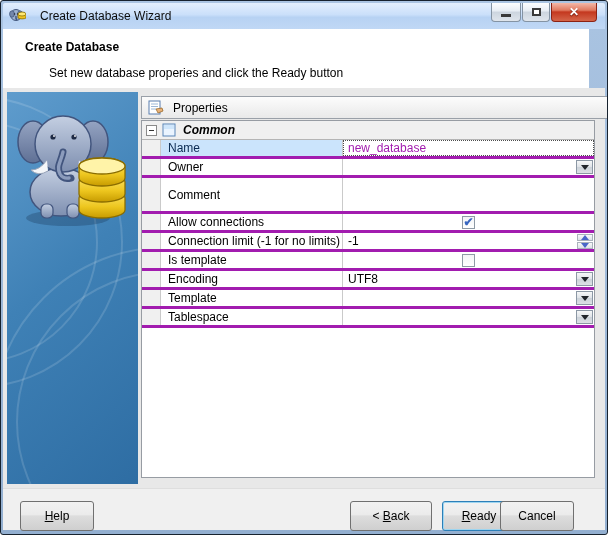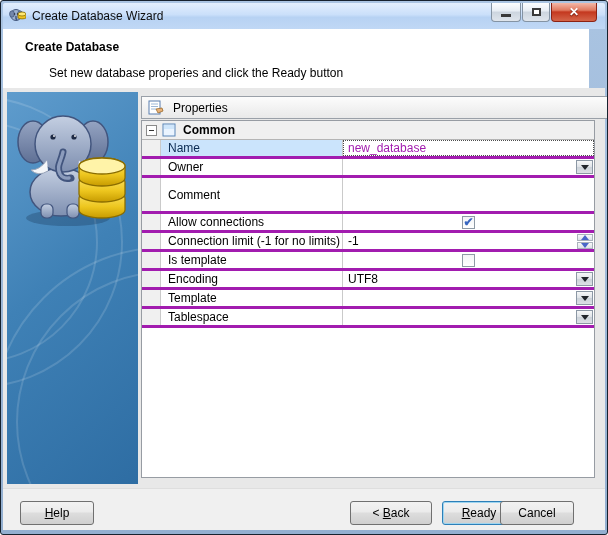--- a/index.html
+++ b/index.html
@@ -8,21 +8,21 @@
 
   .window { position:absolute; left:0; top:0; width:608px; height:535px;
     background: linear-gradient(180deg,#aac4e2,#93afd0);
     border:1px solid #17222e; border-radius:3px; overflow:hidden; }
 
   
   .titlebar { position:absolute; left:2px; right:2px; top:2px; height:26px;
     background: linear-gradient(180deg,#e3effd 0%, #cadffa 45%, #b7d2f3 55%, #c0d8f5 100%);
     border-radius:2px 2px 0 0; display:flex; align-items:center; }
   .title-icon { width:17px; height:17px; margin:0 6px 0 6px; flex:none; }
-  .title-text { font-size:12px; color:#0c0c0c; }
+  .title-text { font-size:12px; color:#0c0c0c;margin-left:8px; }
   .winbtns { position:absolute; right:8px; top:0; display:flex; }
   .winbtn { height:19px; border:1px solid #8493a3; border-top:none;
     border-radius:0 0 4px 4px; margin-left:1px;
     background: linear-gradient(180deg,#fdfeff 0%, #e7edf4 45%, #ccd5df 50%, #dfe5ec 100%);
     display:flex; align-items:center; justify-content:center; cursor:default; }
   .winbtn.minb { width:30px; } .winbtn.maxb { width:28px; }
   .winbtn.closeb { width:46px; border-color:#8c2214;
     background: linear-gradient(180deg,#f4b8a8 0%, #e07a60 40%, #c4381f 50%, #d4654a 100%); }
   .glyph-min { width:10px; height:3px; background:#3a3a3a; margin-top:6px; }
   .glyph-max { width:9px; height:8px; border:2px solid #3a3a3a; background:#fff; }
@@ -52,21 +52,21 @@
 
   
   .grid { position:absolute; left:138px; top:32px; width:454px; height:358px;
     background:#fff; border:1px solid #979ca3; overflow:hidden; }
   .sect { display:flex; align-items:center; height:19px; background:#f0f0f0;
     border-bottom:1px solid #b5b5b5; }
   .minus { width:11px; height:11px; margin-left:4px; background:#fff; border:1px solid #8a8a8a;
     display:flex; align-items:center; justify-content:center; flex:none; }
   .minus i { display:block; width:5px; height:1px; background:#333; }
   .sect-icon { margin-left:5px; flex:none; }
-  .sect-label { margin-left:7px; font-weight:bold; color:#000; }
+  .sect-label { margin-left:7px; font-weight:bold; color:#000;font-style:italic; }
 
   .row { display:flex; height:19px; border-bottom:3px solid #a21caf; background:#fff; }
   .row.tall { height:36px; }
   .gutter { width:19px; background:#f0f0f0; border-right:1px solid #cacaca; flex:none; }
   .cell-label { width:182px; padding-left:7px; display:flex; align-items:center;
     border-right:1px solid #cacaca; flex:none; color:#000; }
   .cell-label.hl { background:#cbe4fc; color:#0a2a52; }
   .cell-value { flex:1; position:relative; display:flex; align-items:center; }
   .val-text { padding-left:5px; color:#000; }
   .editcell { position:absolute; left:0; top:0; right:0; bottom:0;
@@ -90,21 +90,21 @@
     border-top:5px solid #4a66c8; }
 
   .checkbox { width:13px; height:13px; margin:0 auto; border:1px solid #8e9aa5;
     background:linear-gradient(180deg,#f2f4f5,#ffffff); display:flex; align-items:center;
     justify-content:center; cursor:default; }
   .checkbox .check { color:#3866c0; font-size:12px; font-weight:bold; line-height:10px; }
 
   
   .footer { position:absolute; left:2px; right:2px; top:487px; height:42px; background:#f0f0f0;
     border-top:1px solid #dedede; }
-  .btn { position:absolute; top:12px; height:24px; border:1px solid #707070; border-radius:3px;
+  .btn { position:absolute; top:12px; height:30px; border:1px solid #707070; border-radius:3px;
     background:linear-gradient(180deg,#f2f2f2 0%, #ebebeb 45%, #dddddd 50%, #cfcfcf 100%);
     display:flex; align-items:center; justify-content:center; font-size:12px; color:#000; cursor:default; }
   .btn .u { text-decoration:underline; }
   .btn-help   { left:17px;  width:74px; }
   .btn-back   { left:347px; width:82px; }
   .btn-ready  { left:439px; width:74px; border:1px solid #2c7fb8;
     box-shadow:0 0 0 1px #9ed5f0 inset; }
   .btn-cancel { left:497px; width:74px; }
 </style>
 </head>

